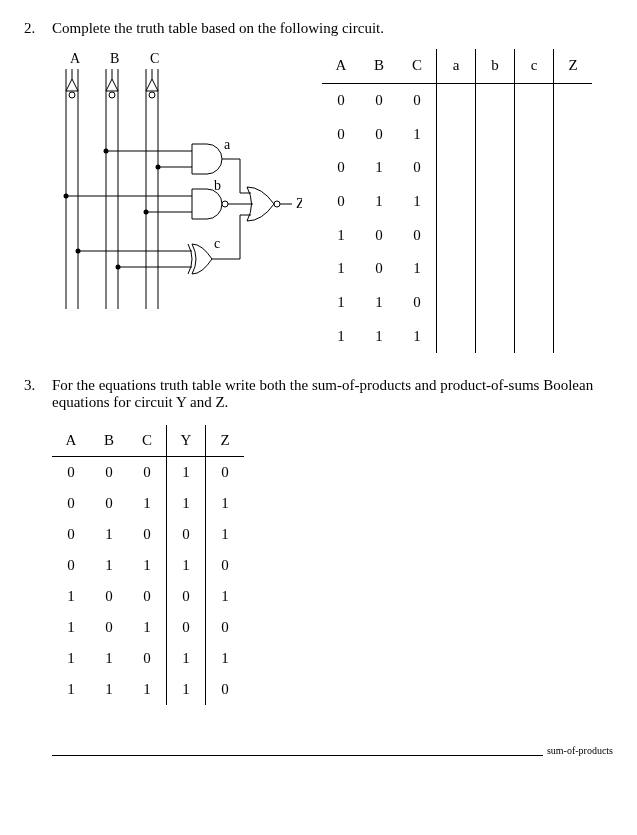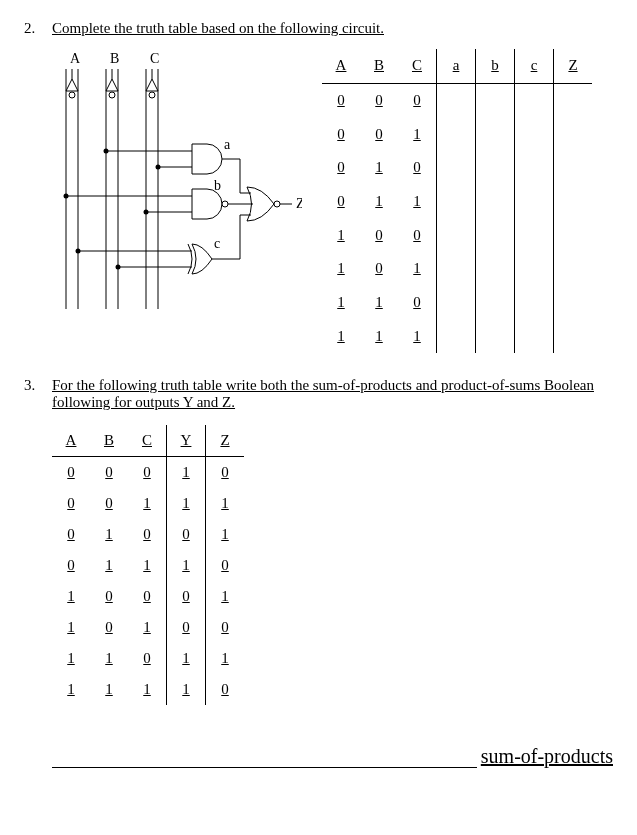--- a/index.html
+++ b/index.html
@@ -15,21 +15,20 @@
   .question {
     display: flex;
     margin-bottom: 24px;
   }
   .qnum {
     width: 28px;
     flex-shrink: 0;
   }
   .qbody {
     flex: 1;
-    text-decoration: underline;
   }
   .q2-content {
     display: flex;
     gap: 20px;
     margin-top: 12px;
   }
   .circuit-box {
     width: 250px;
     flex-shrink: 0;
   }
@@ -66,21 +65,21 @@
     margin-top: 36px;
   }
   .blank-line {
     flex: 1;
     border-bottom: 1px solid #000;
     height: 1px;
     margin-right: 4px;
     min-width: 300px;
   }
   .blank-label {
-    font-size: 20px;
+    font-size: 10px;
     white-space: nowrap;
   }
   .svg-label {
     font-family: "Times New Roman", serif;
     font-size: 14px;
   }
 </style>
 </head>
 <body>
 
@@ -252,23 +251,23 @@
           </tbody>
       </table>
 
     </div>
   </div>
 </div>
 
 <div class="question">
   <div class="qnum">3.</div>
   <div class="qbody">
-    <div>For the following truth table write both the sum-of-products and product-of-sums Boolean</div>
+    <div>For the equations truth table write both the sum-of-products and product-of-sums Boolean</div>
     <div>
-      <span>following for outputs Y and Z.</span>
+      <span>equations for circuit Y and Z.</span>
     </div>
 
     <table class="truth-table q3-table">
       <tbody>
           <tr class="hdr">
         <th>A</th>
         <th>B</th>
         <th class="vline-right">C</th>
         <th class="vline-right">Y</th>
         <th>Z</th>

